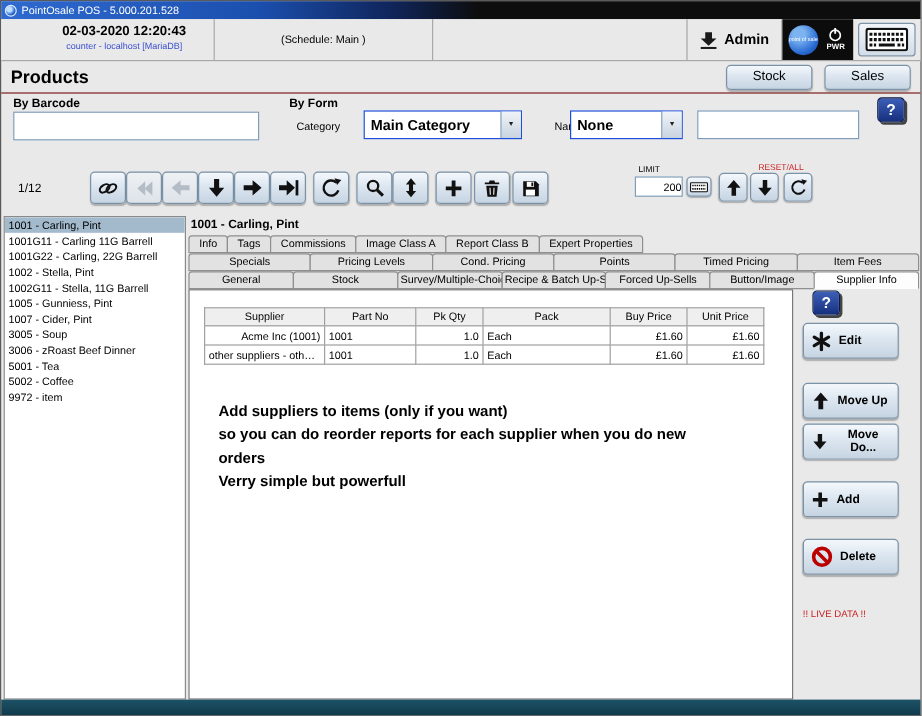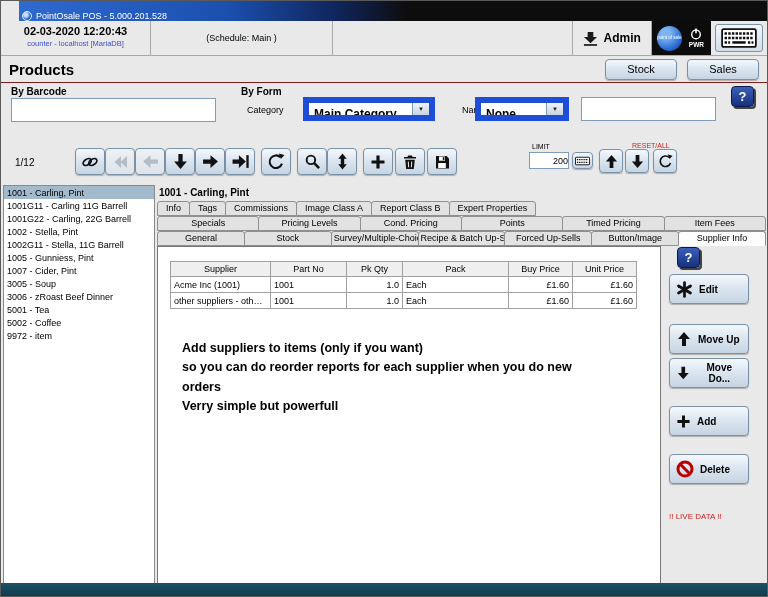--- a/index.html
+++ b/index.html
@@ -2,30 +2,30 @@
 <html><head>
 <meta charset="utf-8">
 <style>
   * { box-sizing: border-box; margin: 0; padding: 0; }
   html,body { width:768px; height:597px; overflow:hidden; background:#888;
     font-family:"Liberation Sans","DejaVu Sans",sans-serif; }
   .window { position:relative; width:768px; height:597px; background:#e9e9e9;
     border:1px solid #5a5a5a; }
 
   
-  .titlebar { height:20px; display:flex; align-items:flex-end; gap:4px; padding-left:3px;
+  .titlebar { height:15px; display:flex; align-items:center; gap:4px; padding-left:3px;
     background:linear-gradient(to right,#2f6ad0 0%,#1b4fae 28%,#10265e 42%,#0d0d0d 52%,#0d0d0d 100%);
-    color:#fff; font-size:9px;margin-left:18px; }
+    color:#fff; font-size:9px; }
   .app-icon { width:10px; height:10px; border-radius:50%;
     background:radial-gradient(circle at 35% 35%, #bfe0ff 0 25%, #2a6cd4 60%, #0a2f7a 100%);
     border:1px solid #dfe9ff; flex:0 0 auto; }
 
   
   .header { height:35px; display:flex; align-items:stretch; background:#e9e9e9;
-    border-bottom:1px solid #a8a8a8; }
+    border-bottom:1px solid #a8a8a8;padding-left:28px; }
   .hcell-datetime { width:150px; border-right:1px solid #a8a8a8; text-align:center; padding-top:4px; }
   .datetime { font-size:11px; font-weight:bold; }
   .connection { font-size:7.5px; color:#3b4fd0; margin-top:2px; }
   .hcell-schedule { width:182px; border-right:1px solid #a8a8a8; display:flex;
     align-items:center; justify-content:center; font-size:9px; }
   .hspacer { flex:1; }
   .hbuttons { display:flex; align-items:stretch; }
   .admin-btn { display:flex; align-items:center; gap:5px; padding:0 10px;
     border-left:1px solid #a8a8a8; border-right:1px solid #a8a8a8; background:transparent;
     font-size:12px; font-weight:bold; cursor:pointer; }
@@ -49,21 +49,21 @@
     border:1px solid #7a92a8; border-radius:4px; box-shadow:0 1px 1px rgba(0,0,0,0.25);
     cursor:pointer; display:flex; align-items:center; justify-content:center; }
   .topbtn { width:72px; height:21px; font-size:11px; margin-left:10px; }
 
   
   .search-area { position:relative; height:58px; }
   .slabel { position:absolute; font-size:10px; font-weight:bold; }
   .flabel { position:absolute; font-size:9px; }
   .tinput { position:absolute; height:24px; border:1px solid #7f9db9; background:#fff;
     font-size:11px; padding:0 0; }
-  .dropdown { position:absolute; height:24px; background:#fff; border:6px solid #1d4ed8;
+  .dropdown { position:absolute; height:24px; background:#fff; border:1px solid #1d4ed8;
     display:flex; align-items:stretch; cursor:pointer; }
   .dd-text { flex:1; font-size:12px; font-weight:bold; padding:4px 4px 0 5px; white-space:nowrap;
     overflow:hidden; }
   .dd-btn { width:17px; border-left:1px solid #7f9db9;
     background:linear-gradient(180deg,#f0f4f8,#c8d4e0); display:flex; align-items:center;
     justify-content:center; font-size:6px; color:#222; }
   .help-btn { width:23px; height:21px; border-radius:4px; border:1px solid #0a1a4a;
     background:linear-gradient(180deg,#3d5fb8,#16307e); color:#fff; font-weight:bold;
     font-size:13px; display:flex; align-items:center; justify-content:center;
     box-shadow:2px 2px 0 rgba(25,25,25,0.8); cursor:pointer; }
@@ -97,21 +97,21 @@
   .content-row { flex:1; display:flex; }
   .content-box { flex:1; background:#fff; border:1px solid #777; position:relative;
     padding:14px 0 0 12px; overflow:hidden; }
   .sup-table { border-collapse:collapse; font-size:9px; }
   .sup-table th { background:#efefef; border:1px solid #a0a0a0; font-weight:normal;
     height:15px; padding:1px 3px; text-align:center; }
   .sup-table td { border:1px solid #a0a0a0; height:16px; padding:1px 3px; white-space:nowrap;
     overflow:hidden; text-overflow:ellipsis; }
   .sup-table td:nth-child(3), .sup-table td:nth-child(5), .sup-table td:nth-child(6)
     { text-align:right; }
-  .col0{max-width:100px;} 
+  .col0{max-width:100px;text-align:right;} 
   .info-text { margin:30px 18px 0 12px; width:432px; font-size:12.5px; font-weight:bold;
     line-height:1.55; }
 
   
   .action-col { width:104px; padding:0 10px 0 8px; display:flex; flex-direction:column; }
   .action-col .help-btn { align-self:flex-start; margin:1px 0 6px 8px; }
   .act-btn { width:80px; height:30px; justify-content:flex-start; gap:6px; padding:0 6px;
     font-size:10px; font-weight:bold; }
   .mt16{margin-top:20px;} .mt4{margin-top:4px;} .mt18{margin-top:18px;}
   .live-data { margin-top:28px; text-align:left; color:#cc2222; font-size:8px;

